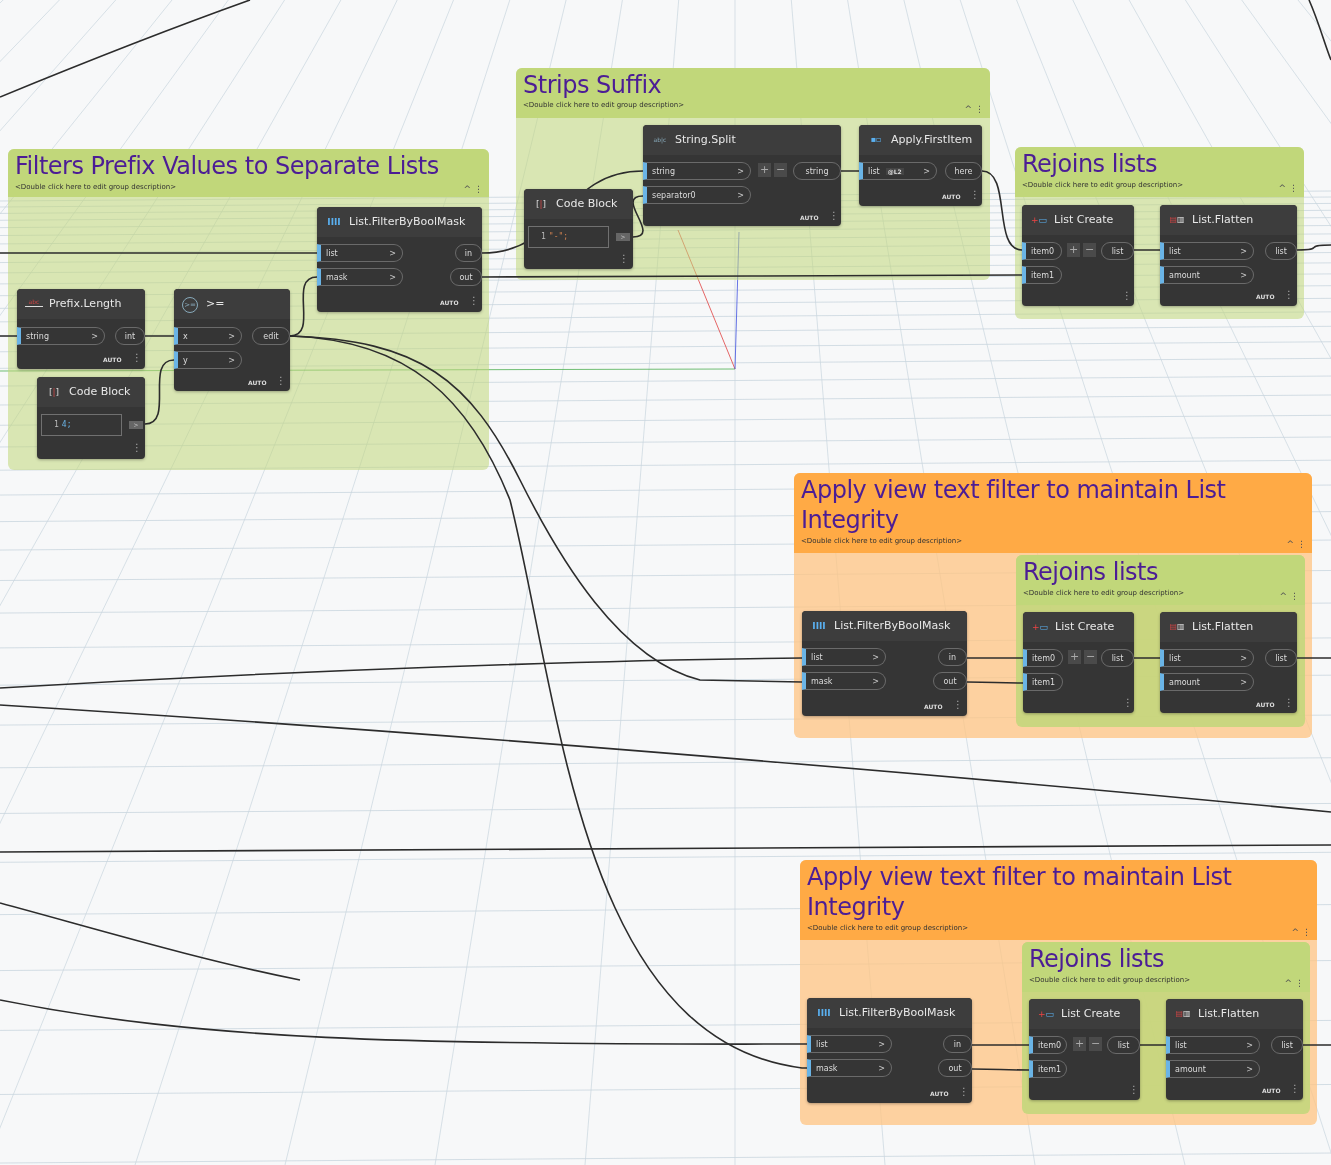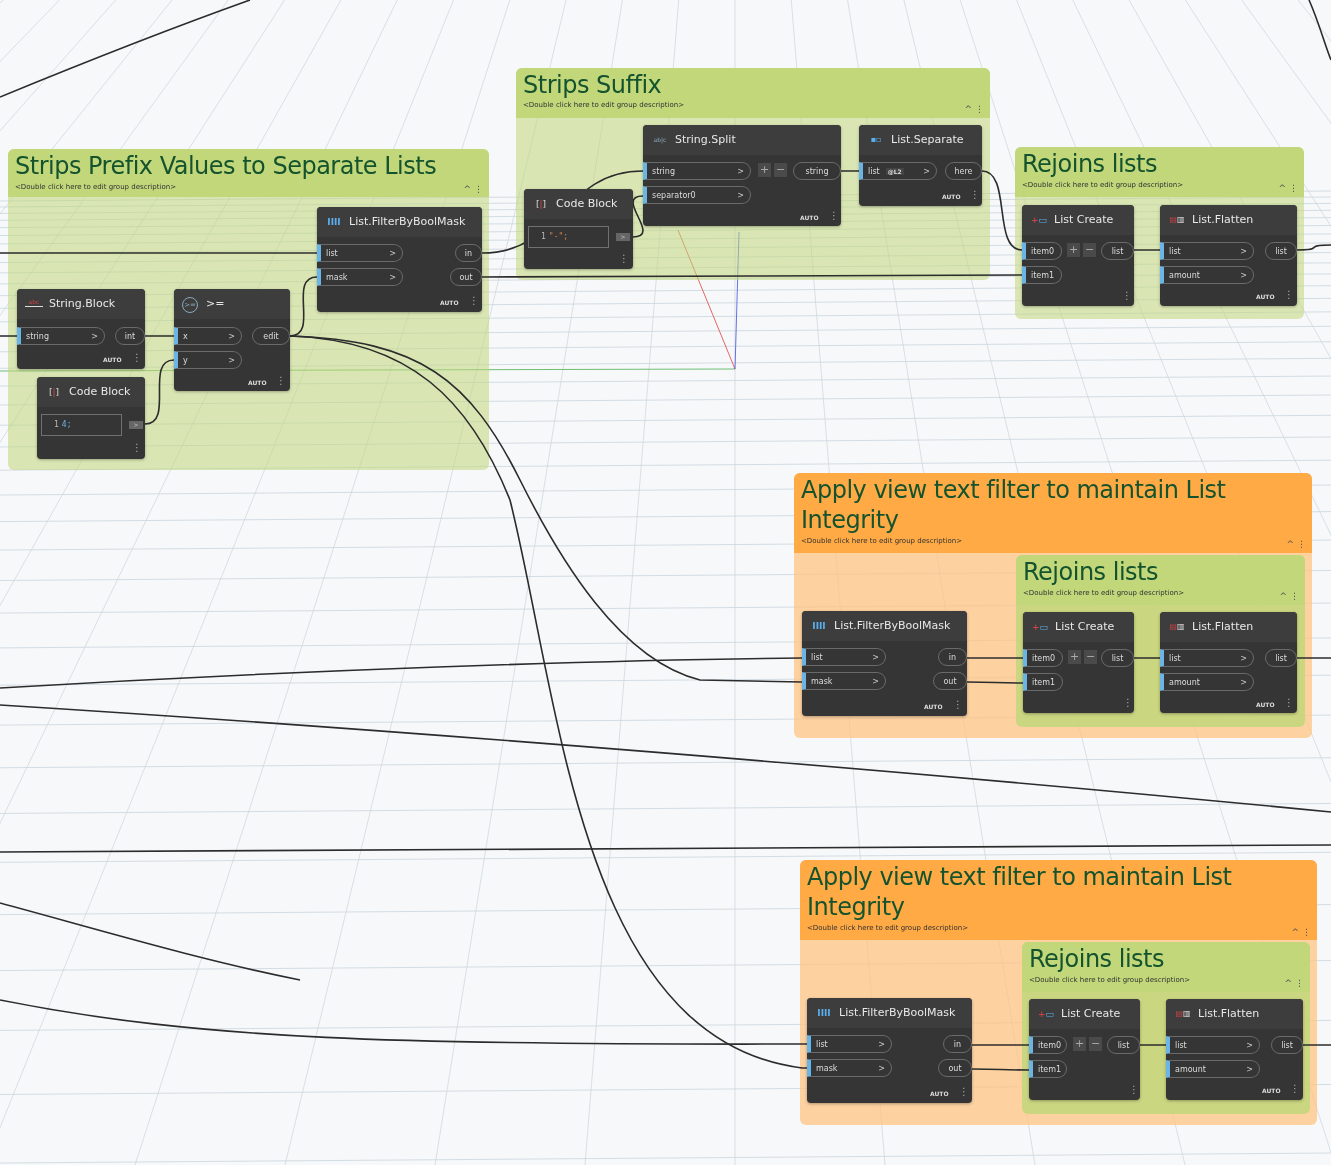--- a/index.html
+++ b/index.html
@@ -1,21 +1,21 @@
 <!DOCTYPE html>
 <html><head>
 <meta charset="utf-8">
 <style>
   html,body{margin:0;padding:0;}
   body{width:1331px;height:1165px;position:relative;overflow:hidden;background:#f7f8f9;font-family:"DejaVu Sans",sans-serif;}
   #canvas{position:absolute;left:0;top:0;width:1331px;height:1165px;}
   #bg-svg,#wires-svg{position:absolute;left:0;top:0;}
   .group{position:absolute;border-radius:6px;}
   .group .ghead{position:absolute;left:0;top:0;right:0;border-radius:6px 6px 0 0;}
-  .group .gtitle{position:absolute;left:7px;top:1px;font-family:"DejaVu Sans",sans-serif;font-size:24px;color:#14532d;line-height:30px;letter-spacing:-0.5px;}
+  .group .gtitle{position:absolute;left:7px;top:1px;font-family:"DejaVu Sans",sans-serif;font-size:24px;color:#4c1d95;line-height:30px;letter-spacing:-0.5px;}
   .group .gdesc{position:absolute;left:7px;font-size:7px;color:#333;}
   .group .gcollapse{position:absolute;right:6px;font-size:9px;color:#555;}
   .g-green .ghead{background:#c1d77a;}
   .g-green{background:rgba(193,215,122,0.55);}
   .g-orange .ghead{background:#ffaa45;}
   .g-orange{background:rgba(255,196,130,0.75);}
   .node{position:absolute;background:#353535;border-radius:4px;box-shadow:0 1px 3px rgba(0,0,0,0.3);}
   .node .nhead{height:30px;background:#3d3d3d;border-radius:4px 4px 0 0;position:relative;padding-left:28px;}
   .node .ntitle{position:absolute;left:32px;top:8px;font-size:11px;color:#e8e8e8;font-family:"DejaVu Sans",sans-serif;}
   .node .nicon{position:absolute;left:8px;top:9px;width:18px;height:12px;font-size:9px;line-height:12px;text-align:center;}
@@ -153,21 +153,21 @@
       <line x1="1419" y1="-476.20000000000005" x2="6435" y2="1165" stroke="#c9d6de" stroke-width="0.7"></line>
       <line x1="1437" y1="-476.20000000000005" x2="6585" y2="1165" stroke="#c9d6de" stroke-width="0.7"></line>
       <line x1="1455" y1="-476.20000000000005" x2="6735" y2="1165" stroke="#c9d6de" stroke-width="0.7"></line>
       <line x1="0" y1="371" x2="735" y2="369" stroke="#4caf50" stroke-width="0.8"></line>
       <line x1="678" y1="230" x2="735" y2="369" stroke="#e04040" stroke-width="0.8"></line>
       <line x1="739" y1="232" x2="735" y2="369" stroke="#4050e0" stroke-width="0.8"></line>
     </svg>
 
   <div class="group g-green" style="left:8px;top:149px;width:481px;height:321px;">
     <div class="ghead" style="height:48px;">
-      <div class="gtitle" style="font-size:24px;top:2px;">Strips Prefix Values to Separate Lists</div>
+      <div class="gtitle" style="font-size:24px;top:2px;">Filters Prefix Values to Separate Lists</div>
       <div class="gdesc" style="top:34px;">&lt;Double click here to edit group description&gt;</div>
       <div class="gcollapse" style="top:35px;"><span>^</span> <span>⋮</span></div>
     </div>
   </div>
 
   <div class="group g-green" style="left:516px;top:68px;width:474px;height:212px;">
     <div class="ghead" style="height:50px;">
       <div class="gtitle" style="top:2px;">Strips Suffix</div>
       <div class="gdesc" style="top:33px;">&lt;Double click here to edit group description&gt;</div>
       <div class="gcollapse" style="top:36px;"><span>^</span> <span>⋮</span></div>
@@ -242,21 +242,21 @@
       <path d="M1297,658 C1327,658 1301,658 1331,658" fill="none" stroke="#2c2c2c" stroke-width="1.6"></path>
       <path d="M972,1045 C1002,1045 999,1045 1029,1045" fill="none" stroke="#2c2c2c" stroke-width="1.6"></path>
       <path d="M972,1069 C1002,1069 999,1070 1029,1070" fill="none" stroke="#2c2c2c" stroke-width="1.6"></path>
       <path d="M1140,1045 C1170,1045 1136,1045 1166,1045" fill="none" stroke="#2c2c2c" stroke-width="1.6"></path>
       <path d="M1303,1045 C1333,1045 1301,1045 1331,1045" fill="none" stroke="#2c2c2c" stroke-width="1.6"></path>
     </svg>
 
   <div class="node" style="left:17px;top:289px;width:128px;height:80px;">
     <div class="nhead">
       <span class="nicon" style="color:#c44;border-bottom:1px solid #ddd;height:8px;line-height:8px;font-size:6px;">abc</span>
-      <span class="ntitle">String.Block</span>
+      <span class="ntitle">Prefix.Length</span>
     </div>
     <div class="port in" style="left:0;top:38px;width:88px;"><span>string</span><span class="arrow">&gt;</span></div>
     <div class="port out" style="left:98px;top:38px;width:30px;">int</div>
     <span class="auto" style="left:86px;top:67px;">AUTO</span>
     <span class="dots" style="left:115px;top:64px;">⋮</span>
   </div>
 
   <div class="node" style="left:174px;top:289px;width:116px;height:102px;">
     <div class="nhead">
       <span class="nicon" style="color:#8ab;border:1px solid #8ab;border-radius:8px;width:14px;height:14px;line-height:14px;font-size:7px;top:8px;">&gt;=</span>
@@ -316,21 +316,21 @@
     <div class="pm" style="left:115px;top:38px;">+</div>
     <div class="pm" style="left:131px;top:38px;">−</div>
     <div class="port out" style="left:150px;top:37px;width:48px;">string</div>
     <span class="auto" style="left:157px;top:89px;">AUTO</span>
     <span class="dots" style="left:186px;top:86px;">⋮</span>
   </div>
 
   <div class="node" style="left:859px;top:125px;width:123px;height:81px;">
     <div class="nhead">
       <span class="nicon" style="color:#5ab0f0;font-size:8px;">▪▫</span>
-      <span class="ntitle">List.Separate</span>
+      <span class="ntitle">Apply.FirstItem</span>
     </div>
     <div class="port in" style="left:0;top:37px;width:78px;"><span>list</span><span style="margin-left:6px;background:#444;padding:0 2px;font-size:6px;font-weight:bold;">@L2</span><span class="arrow">&gt;</span></div>
     <div class="port out" style="left:86px;top:37px;width:37px;">here</div>
     <span class="auto" style="left:83px;top:68px;">AUTO</span>
     <span class="dots" style="left:111px;top:65px;">⋮</span>
   </div>
 
   <div class="node" style="left:1022px;top:205px;width:112px;height:101px;">
     <div class="nhead">
       <span class="nicon" style="color:#5ab0f0;"><span style="color:#e44;">+</span>▭</span>

